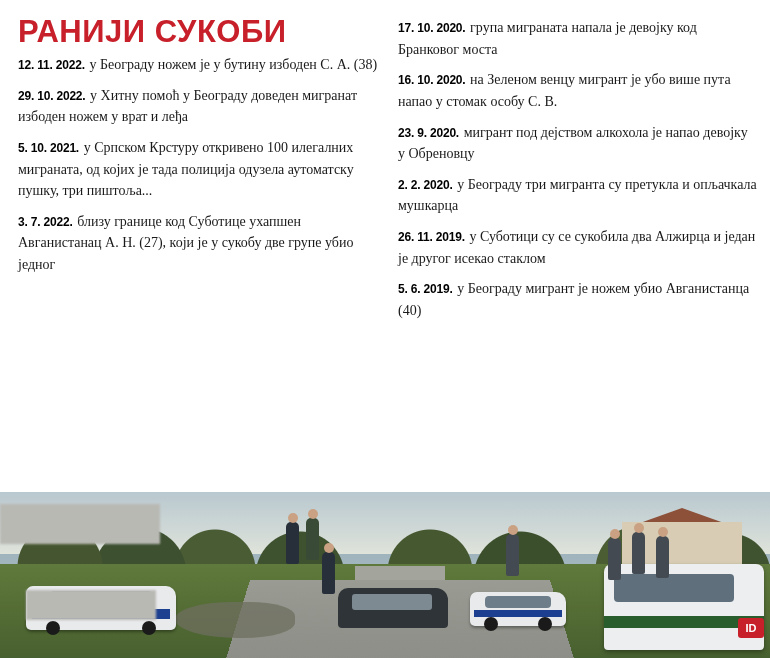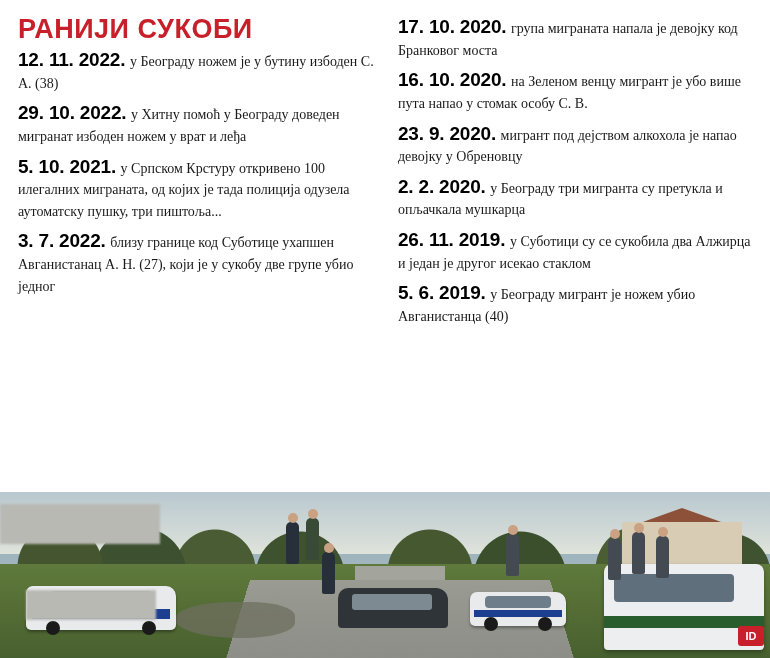--- a/index.html
+++ b/index.html
@@ -41,39 +41,39 @@
     width: 362px;
     box-sizing: border-box;
   }
   .column.right {
     padding-top: 2px;
   }
 
   #headline {
     font-family: "Liberation Sans", sans-serif;
     font-weight: bold;
-    font-size: 27px;
+    font-size: 31px;
     letter-spacing: 0.5px;
     color: #c8202a;
     margin: 2px 0 6px 2px;
     line-height: 1;
     text-transform: uppercase;
   }
 
   .entry {
     margin: 0 0 9px 2px;
     font-size: 18.5px;
     line-height: 1.17;
     color: #111111;
     text-align: left;
   }
   .entry .date {
     font-family: "Liberation Sans", sans-serif;
     font-weight: bold;
-    font-size: 19px;
+    font-size: 12px;
     color: #000000;
     letter-spacing: -0.2px;
   }
   .entry .body {
     font-family: "Liberation Serif", serif;
     font-size: 14px;
     color: #1a1a1a;
   }
 
   
@@ -225,21 +225,21 @@
   
   .blur-box {
     position: absolute;
     background: #b9b9b4;
     filter: blur(1px);
   }
   
   #logo {
     position: absolute;
     right: 6px;
-    bottom: 12px;
+    bottom: 20px;
     width: 26px;
     height: 20px;
     background: #c8202a;
     border-radius: 3px;
     color: #ffffff;
     font-family: "Liberation Sans", sans-serif;
     font-weight: bold;
     font-size: 11px;
     line-height: 20px;
     text-align: center;

